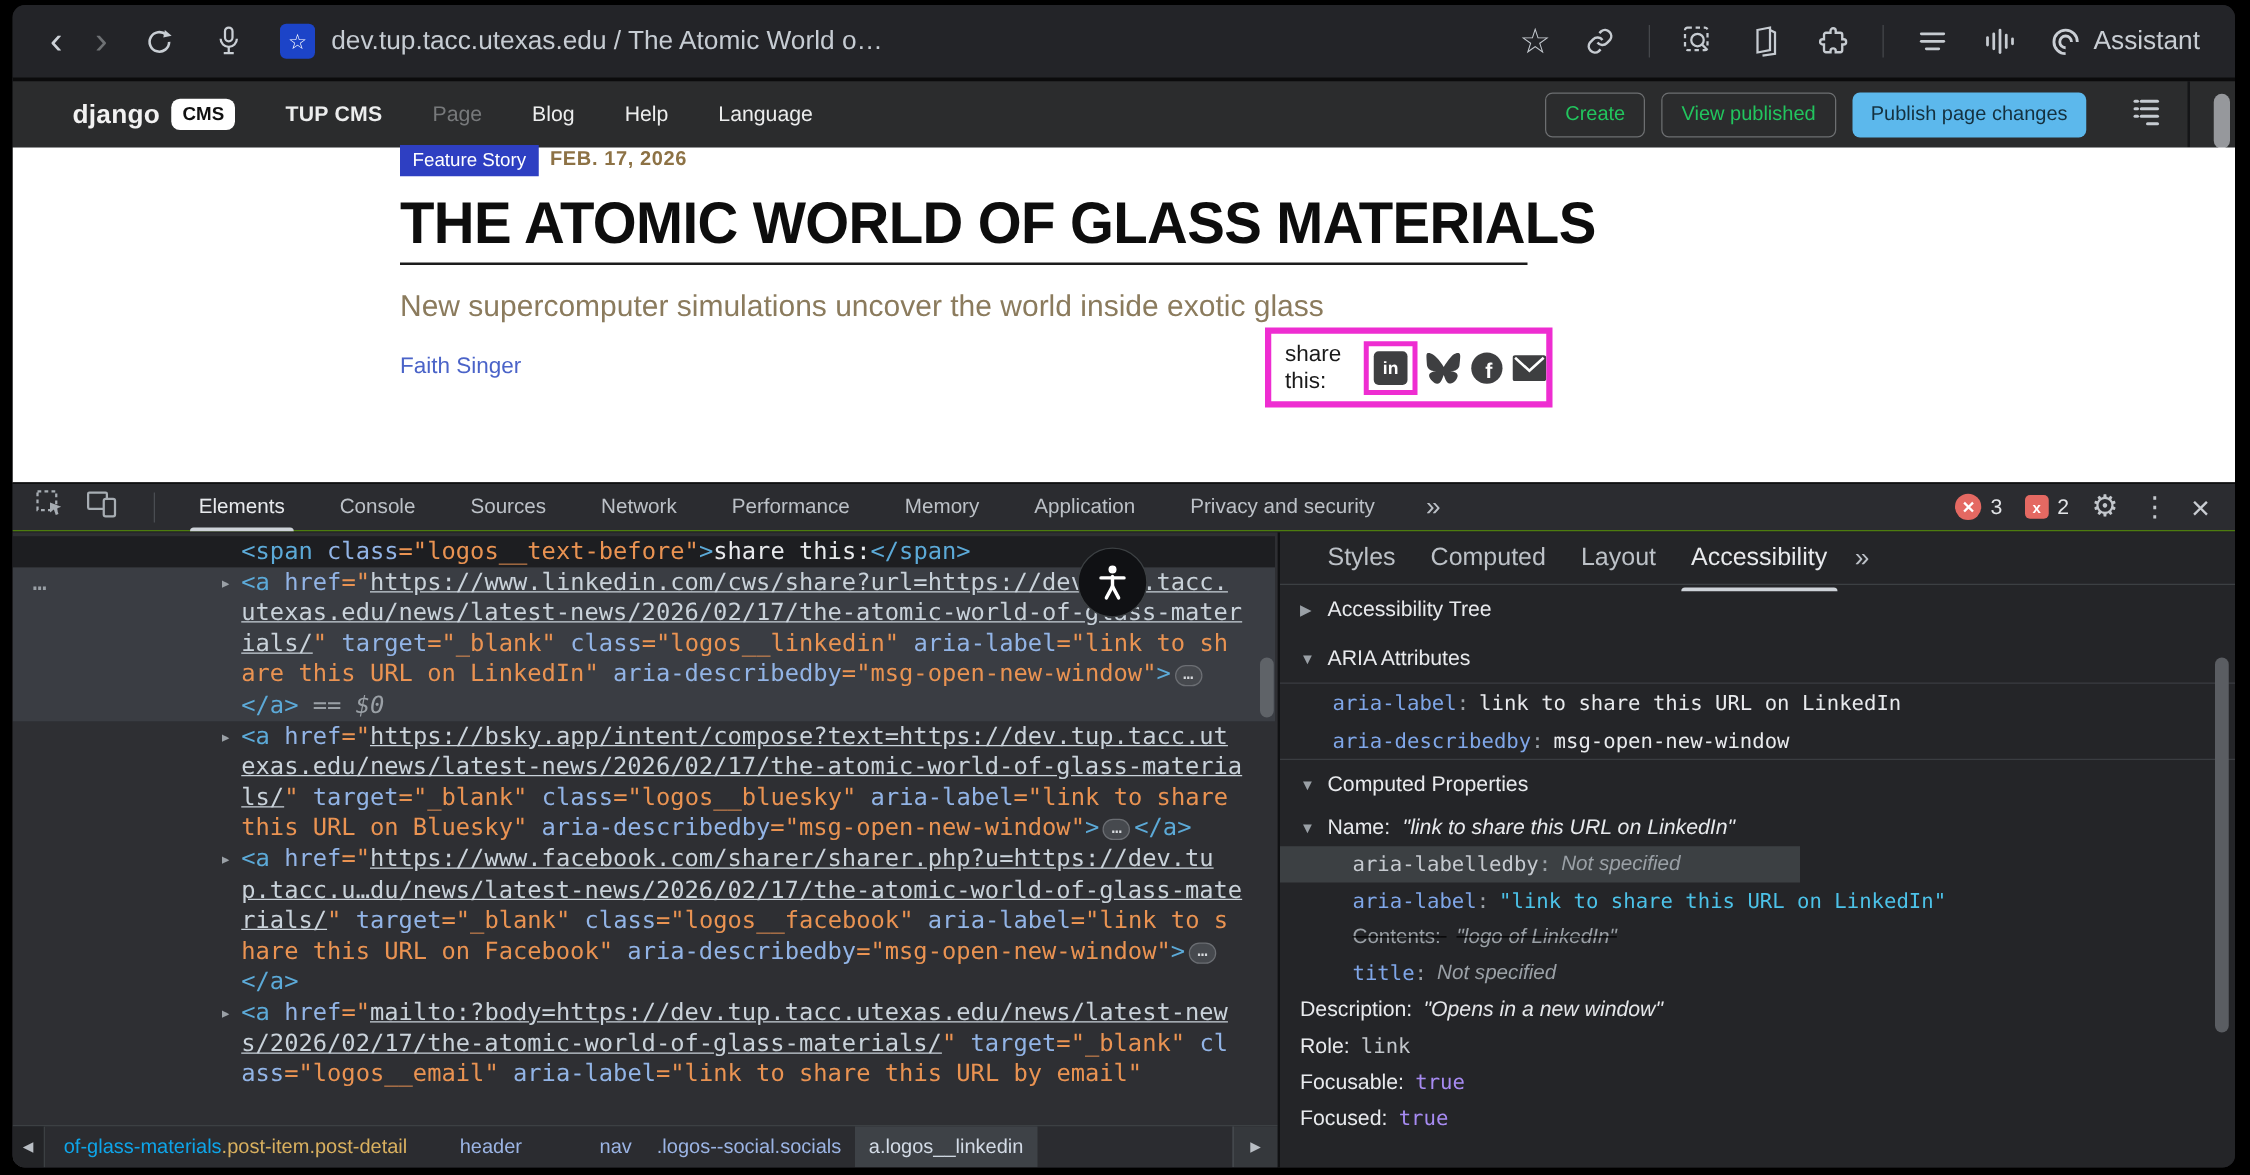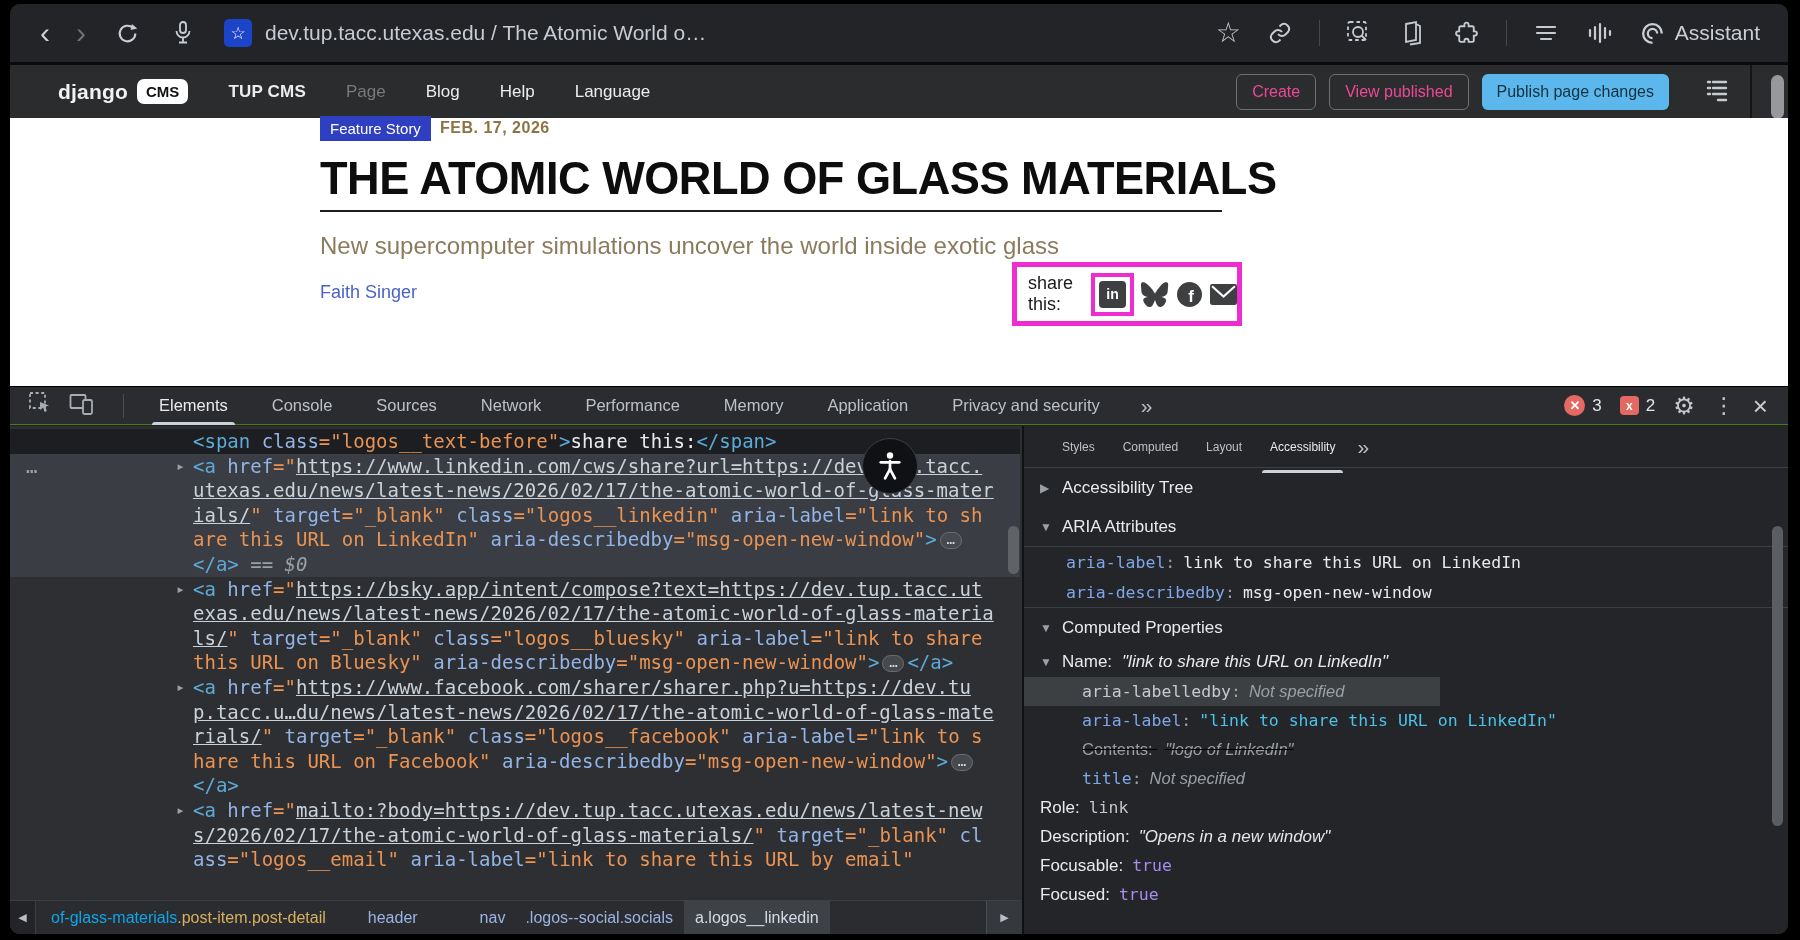--- a/index.html
+++ b/index.html
@@ -22,21 +22,21 @@
   
   .cmsbar { position:absolute; left:0; top:58px; width:100%; height:56px; background:#2b2c2d; border-top:3px solid #0b0b0c; display:flex; align-items:center; }
   .brand { display:flex; align-items:center; gap:9px; padding-left:48px; }
   .brand-name { color:#f2f2f2; font-size:21px; font-weight:bold; letter-spacing:.2px; }
   .brand-badge { background:#fff; color:#111; font-weight:bold; font-size:15px; padding:4px 9px; border-radius:7px; }
   .cms-menu { display:flex; align-items:center; gap:40px; margin-left:40px; }
   .cms-menu .mi { color:#eceded; font-size:17px; }
   .cms-menu .mi.strong { font-weight:bold; letter-spacing:.2px; }
   .cms-menu .mi.dim { color:#77797b; }
   .cms-actions { margin-left:auto; display:flex; align-items:center; gap:13px; }
-  .btn-outline { border:1px solid #6d6f71; border-radius:6px; background:transparent; color:#ec4899; font-size:16px; padding:8px 15px; font-family:inherit; }
+  .btn-outline { border:1px solid #6d6f71; border-radius:6px; background:transparent; color:#22c55e; font-size:16px; padding:8px 15px; font-family:inherit; }
   .btn-primary { border:none; border-radius:6px; background:#5cb8ec; color:#14313f; font-size:16px; padding:9px 15px; font-family:inherit; }
   .cms-listicon { margin:0 22px 0 20px; }
   .cms-scroll-strip { width:38px; align-self:stretch; border-left:2px solid #141517; position:relative; }
   .pg-thumb { position:absolute; right:4px; top:10px; width:13px; height:44px; border-radius:7px; background:#96989c; }
 
   
   .page { position:absolute; left:0; top:114px; width:100%; height:268px; background:#fff; }
   .feature-badge { position:absolute; left:310px; top:-2px; background:#2e3fc2; color:#fff; font-size:15px; padding:4px 10px; }
   .date { position:absolute; left:430px; top:1px; color:#8d7245; font-weight:bold; font-size:16px; letter-spacing:.5px; }
   .headline { position:absolute; left:310px; top:32px; color:#0d0d0d; font-size:47px; font-weight:800; letter-spacing:-.5px; white-space:nowrap; transform:scaleX(.96); transform-origin:left; }
@@ -95,21 +95,21 @@
   .crumbs { display:flex; align-items:center; height:100%; padding-left:30px; }
   .crumb { display:flex; align-items:center; height:100%; padding:0 11px; white-space:nowrap; }
   .crumb .base-yellow { color:#0ea5e9; } .crumb .cls-yellow { color:#d9b05f; }
   .crumb .base-blue, .crumb .cls-blue { color:#9bb4e4;margin-left:20px; }
   .crumb.selected { background:#3e4247; }
   .crumb.selected .base-selected, .crumb.selected .cls-selected { color:#d3dbe6; }
   .crumb-right { position:absolute; left:976px; top:0; bottom:0; width:36px; background:#35383c; border-left:1px solid #4a4d52; display:flex; align-items:center; justify-content:center; color:#b9bec4; font-size:11px; }
 
   
   .sb-tabs { display:flex; align-items:center; height:42px; padding-left:24px; border-bottom:1px solid #3c4043; }
-  .sb-tab { position:relative; height:52px; display:flex; align-items:center; padding:0 14px; color:#bcc1c7; font-size:12px; }
+  .sb-tab { position:relative; height:52px; display:flex; align-items:center; padding:0 14px; color:#bcc1c7; font-size:20px; }
   .sb-tab.active { color:#e8eaed; }
   .sb-tab.active::after { content:""; position:absolute; left:6px; right:6px; bottom:0; height:3px; border-radius:3px 3px 0 0; background:#cdd2d8; }
   .sb-more { color:#bcc1c7; font-size:21px; padding-left:8px; }
   .sect-head { display:flex; align-items:center; gap:10px; height:39px; padding-left:16px; color:#e8eaed; font-size:17px; }
   .tri { color:#9aa0a6; font-size:12px; width:12px; }
   .sect-div { border-bottom:1px solid #3a3d41; }
   .aria-row { display:flex; align-items:center; height:30px; padding-left:42px; font-family:"DejaVu Sans Mono", monospace; font-size:16.5px; }
   .aria-row .pn { color:#7fa6e8; } .aria-row .pc { color:#9aa0a6; } .aria-row .pv { color:#e8eaed; padding-left:8px; }
   .name-row { display:flex; align-items:center; height:30px; padding-left:16px; color:#e8eaed; font-size:17px; gap:10px; }
   .name-row .nval { font-style:italic; }
@@ -417,26 +417,26 @@
               <span class="v-struck">"logo of LinkedIn"</span>
             </div>
             <div class="comp-row">
               <span class="n-blue">title</span>
               <span class="colon">:</span>
               <span class="v-notspec">Not specified</span>
             </div>
           </div>
         <div id="props-root">
             <div class="prop-row">
+              <span class="plabel">Description:</span>
+              <span class="v-quote">"Opens in a new window"</span>
+            </div>
+            <div class="prop-row">
               <span class="plabel">Role:</span>
               <span class="v-mono">link</span>
-            </div>
-            <div class="prop-row">
-              <span class="plabel">Description:</span>
-              <span class="v-quote">"Opens in a new window"</span>
             </div>
             <div class="prop-row">
               <span class="plabel">Focusable:</span>
               <span class="v-bool">true</span>
             </div>
             <div class="prop-row">
               <span class="plabel">Focused:</span>
               <span class="v-bool">true</span>
             </div>
           </div>

